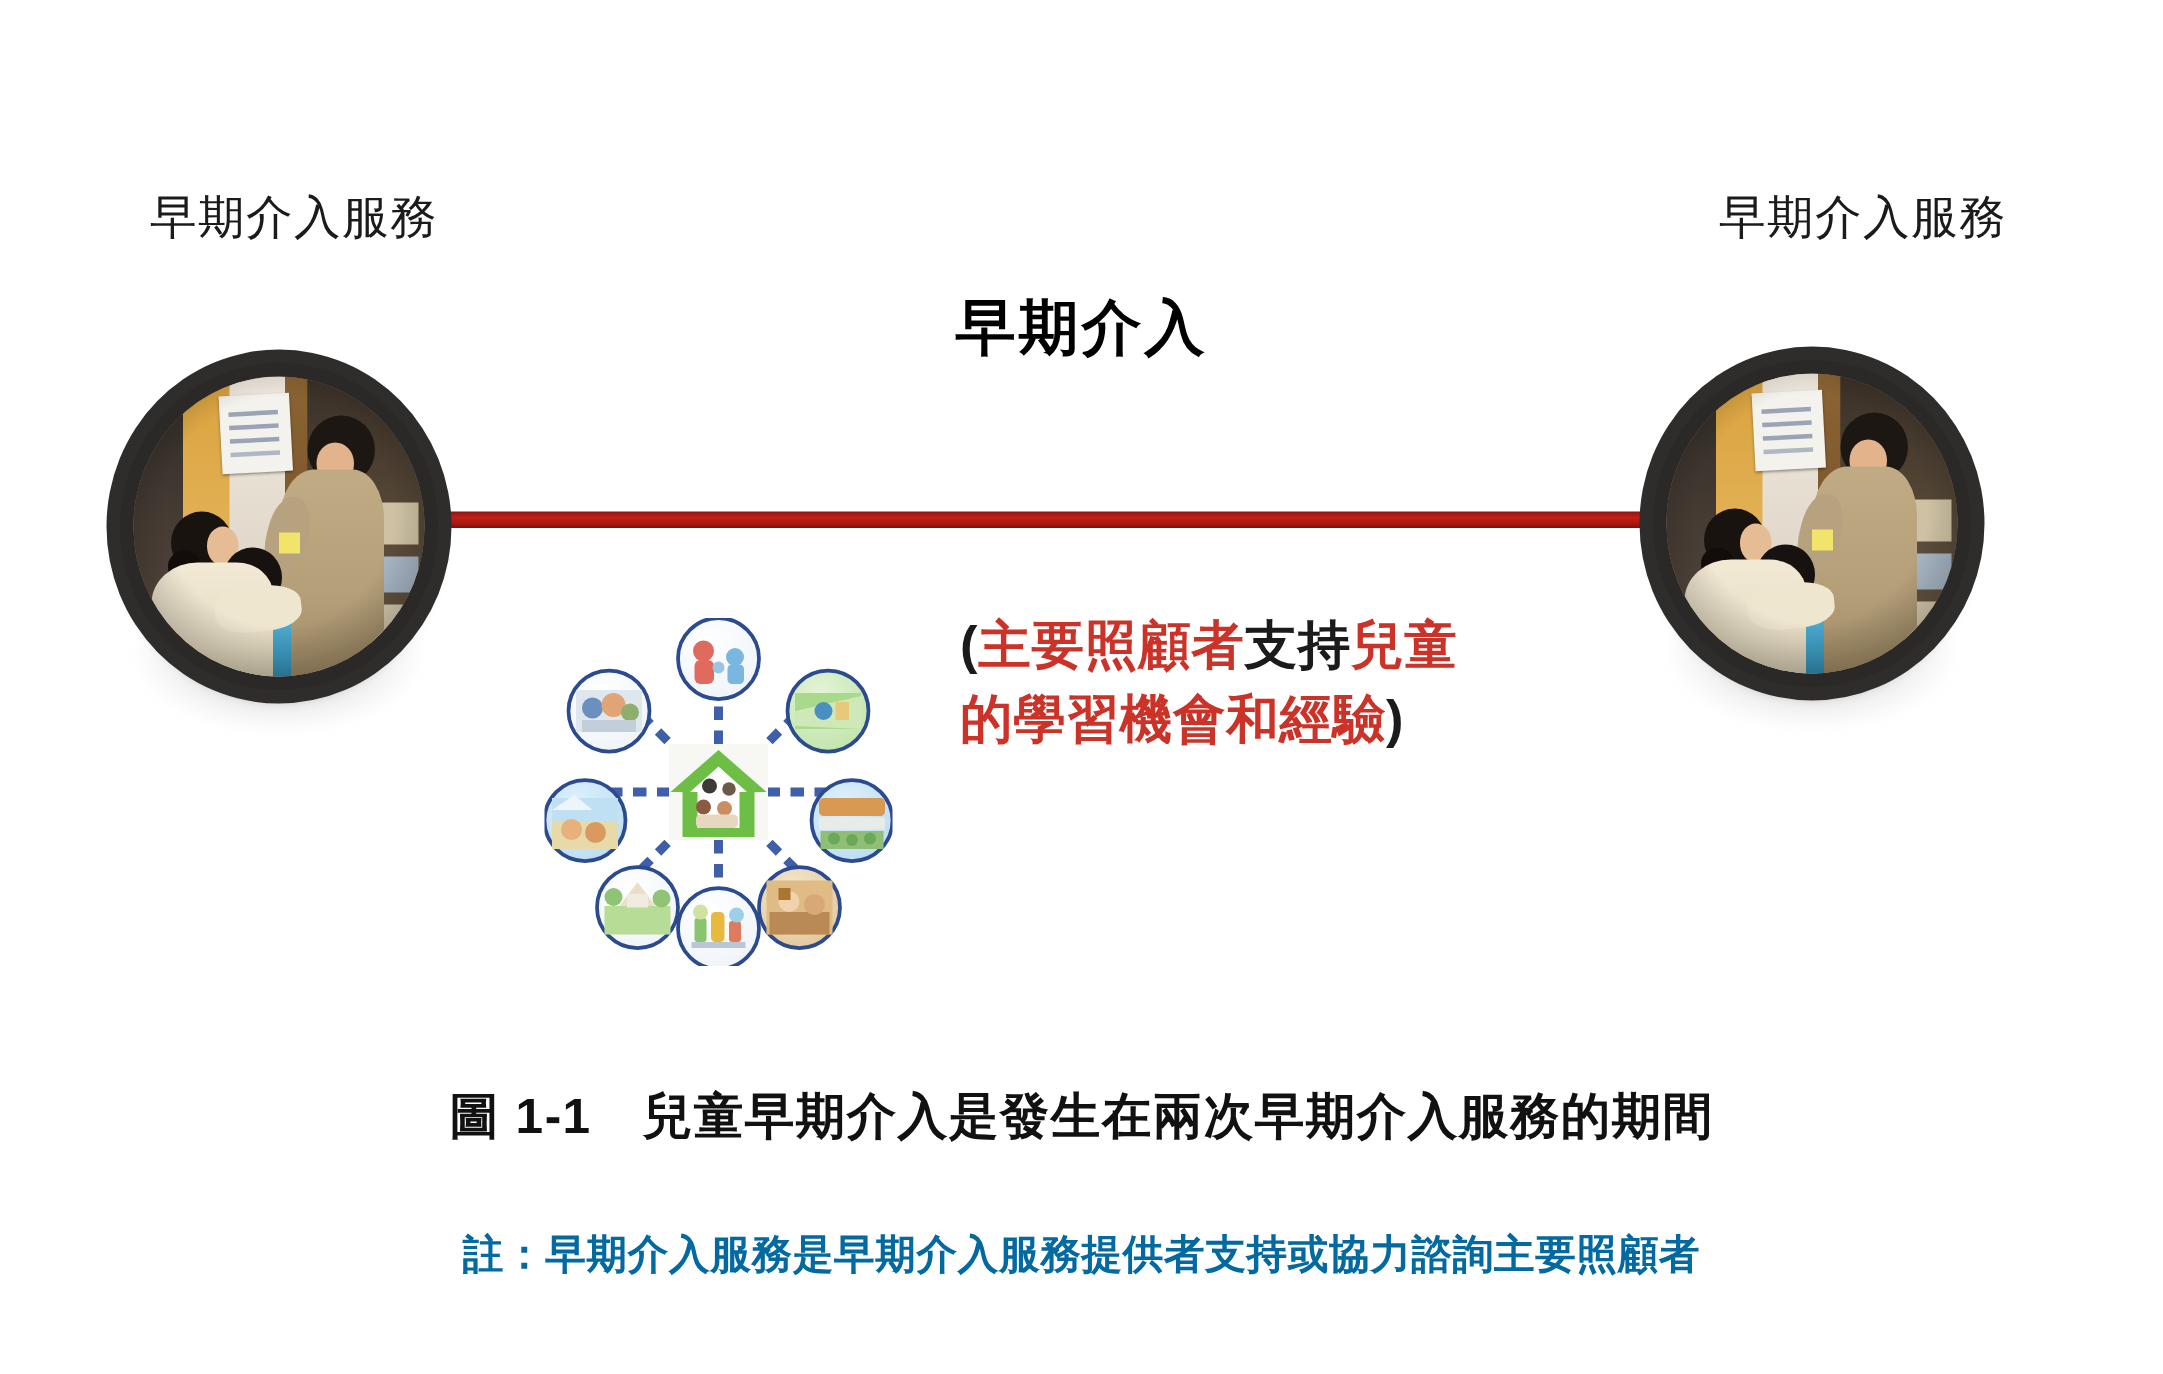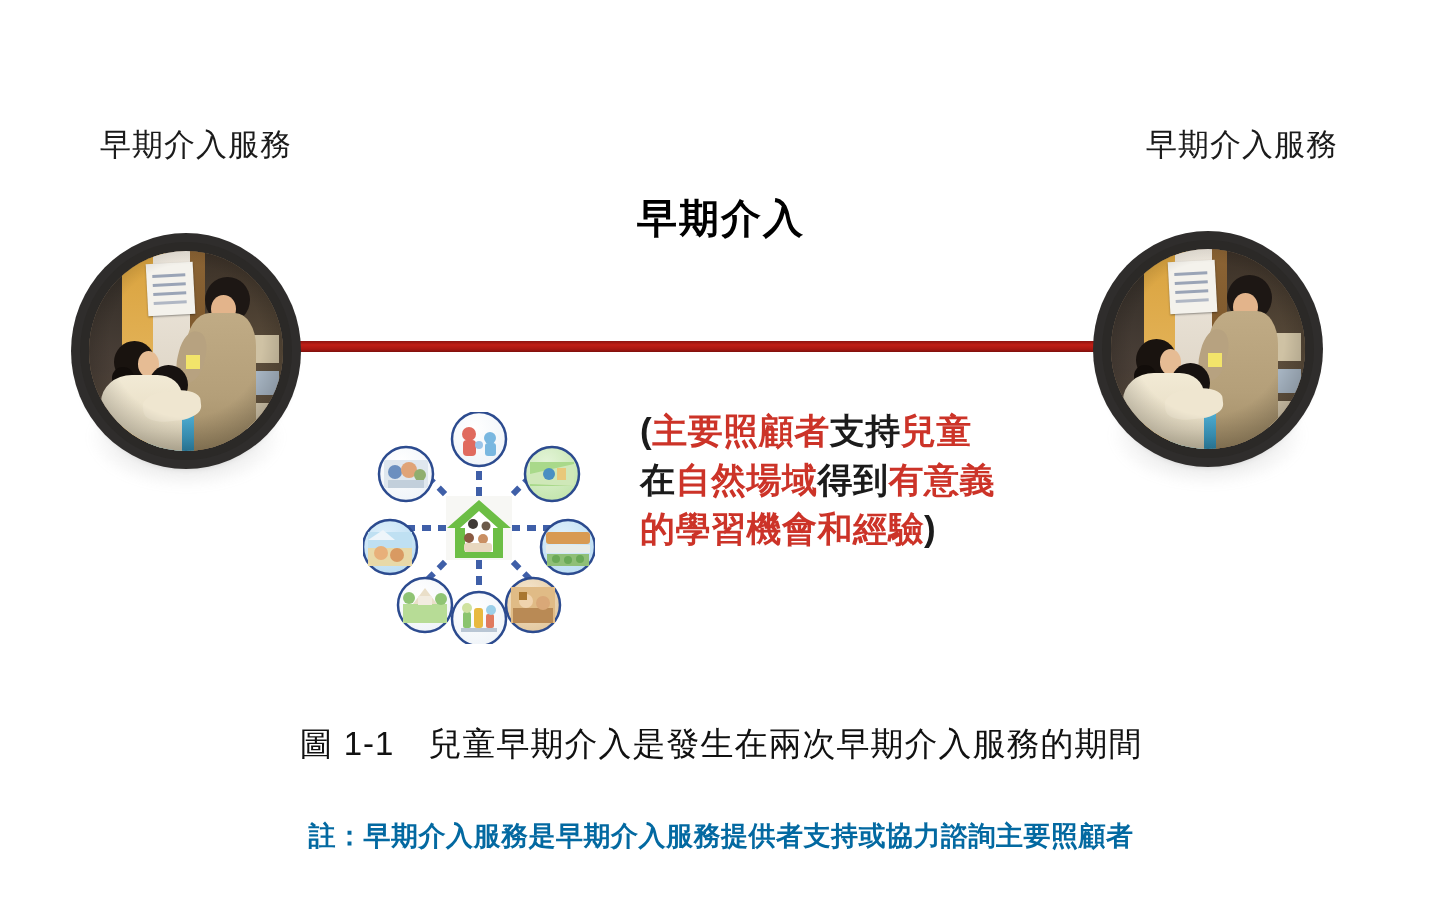--- a/index.html
+++ b/index.html
@@ -175,21 +175,21 @@
   }
   #network-diagram svg { display: block; }
 
   
   #figure-caption {
     position: absolute;
     left: 0; right: 0;
     top: 722px;
     text-align: center;
     font-size: 33px;
-    font-weight: 400;
+    font-weight: 700;
     letter-spacing: 1px;
     color: #111;
   }
   #figure-note {
     position: absolute;
     left: 0; right: 0;
     top: 818px;
     text-align: center;
     font-size: 27px;
     font-weight: 700;
@@ -391,22 +391,19 @@
       </g>
     </g>
   </svg>
 </div>
 
 <div id="statement">
   <div>
     <span>(</span><span class="hl">主要照顧者</span><span>支持</span><span class="hl">兒童</span>
   </div>
   <div>
-    <span>在</span><span class="hl">自然場域</span><span>得到</span><span class="hl">有意義</span>
-  </div>
-  <div>
     <span class="hl">的學習機會和經驗</span><span>)</span>
   </div>
 </div>
 
 <div id="figure-caption">圖 1-1　兒童早期介入是發生在兩次早期介入服務的期間</div>
 
 <div id="figure-note">註：早期介入服務是早期介入服務提供者支持或協力諮詢主要照顧者</div>
 
 </body></html>

